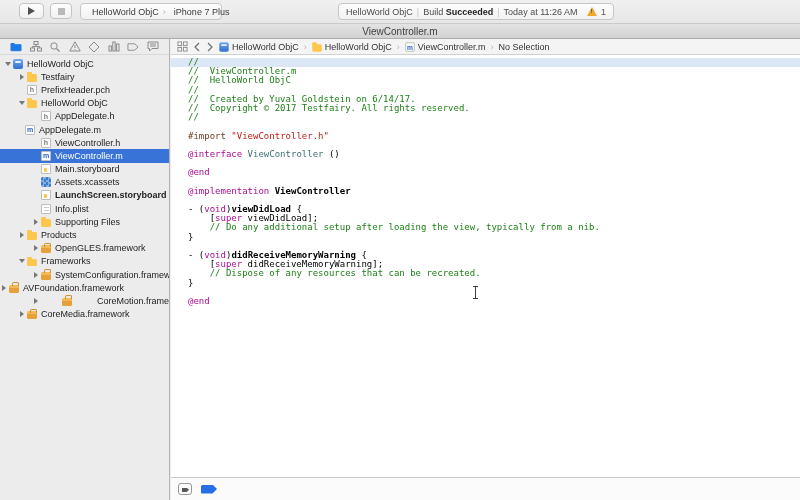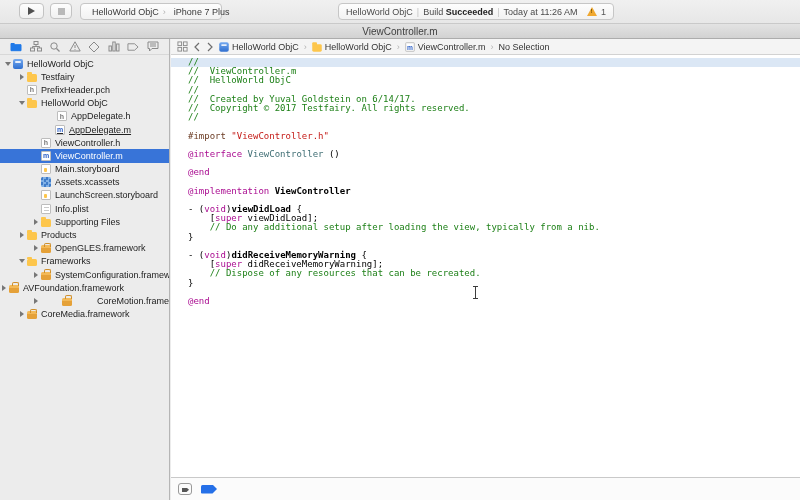--- a/index.html
+++ b/index.html
@@ -211,26 +211,26 @@
         <div class="trow" style="padding-left: 18px;">
           <span class="disc "></span>
           <span class="fic ic-file">h</span>
           <span>PrefixHeader.pch</span>
         </div>
         <div class="trow" style="padding-left: 18px;">
           <span class="disc down"></span>
           <span class="fic ic-folder"></span>
           <span>HelloWorld ObjC</span>
         </div>
-        <div class="trow" style="padding-left: 48px; text-align: right;">
+        <div class="trow" style="padding-left: 32px; text-align: right;">
           <span class="disc "></span>
           <span class="fic ic-file">h</span>
           <span>AppDelegate.h</span>
         </div>
-        <div class="trow" style="padding-left: 46px; text-decoration: underline;">
+        <div class="trow" style="padding-left: 16px;">
           <span class="disc "></span>
           <span class="fic ic-file m">m</span>
           <span>AppDelegate.m</span>
         </div>
         <div class="trow" style="padding-left: 32px;">
           <span class="disc "></span>
           <span class="fic ic-file">h</span>
           <span>ViewController.h</span>
         </div>
         <div class="trow sel" style="padding-left: 32px;">
@@ -241,21 +241,21 @@
         <div class="trow" style="padding-left: 32px;">
           <span class="disc "></span>
           <span class="fic ic-sb"></span>
           <span>Main.storyboard</span>
         </div>
         <div class="trow" style="padding-left: 32px; text-align: center;">
           <span class="disc "></span>
           <span class="fic ic-assets"></span>
           <span>Assets.xcassets</span>
         </div>
-        <div class="trow" style="padding-left: 32px;">
+        <div class="trow" style="padding-left: 32px; font-weight: bold;">
           <span class="disc "></span>
           <span class="fic ic-sb"></span>
           <span>LaunchScreen.storyboard</span>
         </div>
         <div class="trow" style="padding-left: 32px;">
           <span class="disc "></span>
           <span class="fic ic-plist"></span>
           <span>Info.plist</span>
         </div>
         <div class="trow" style="padding-left: 32px;">

